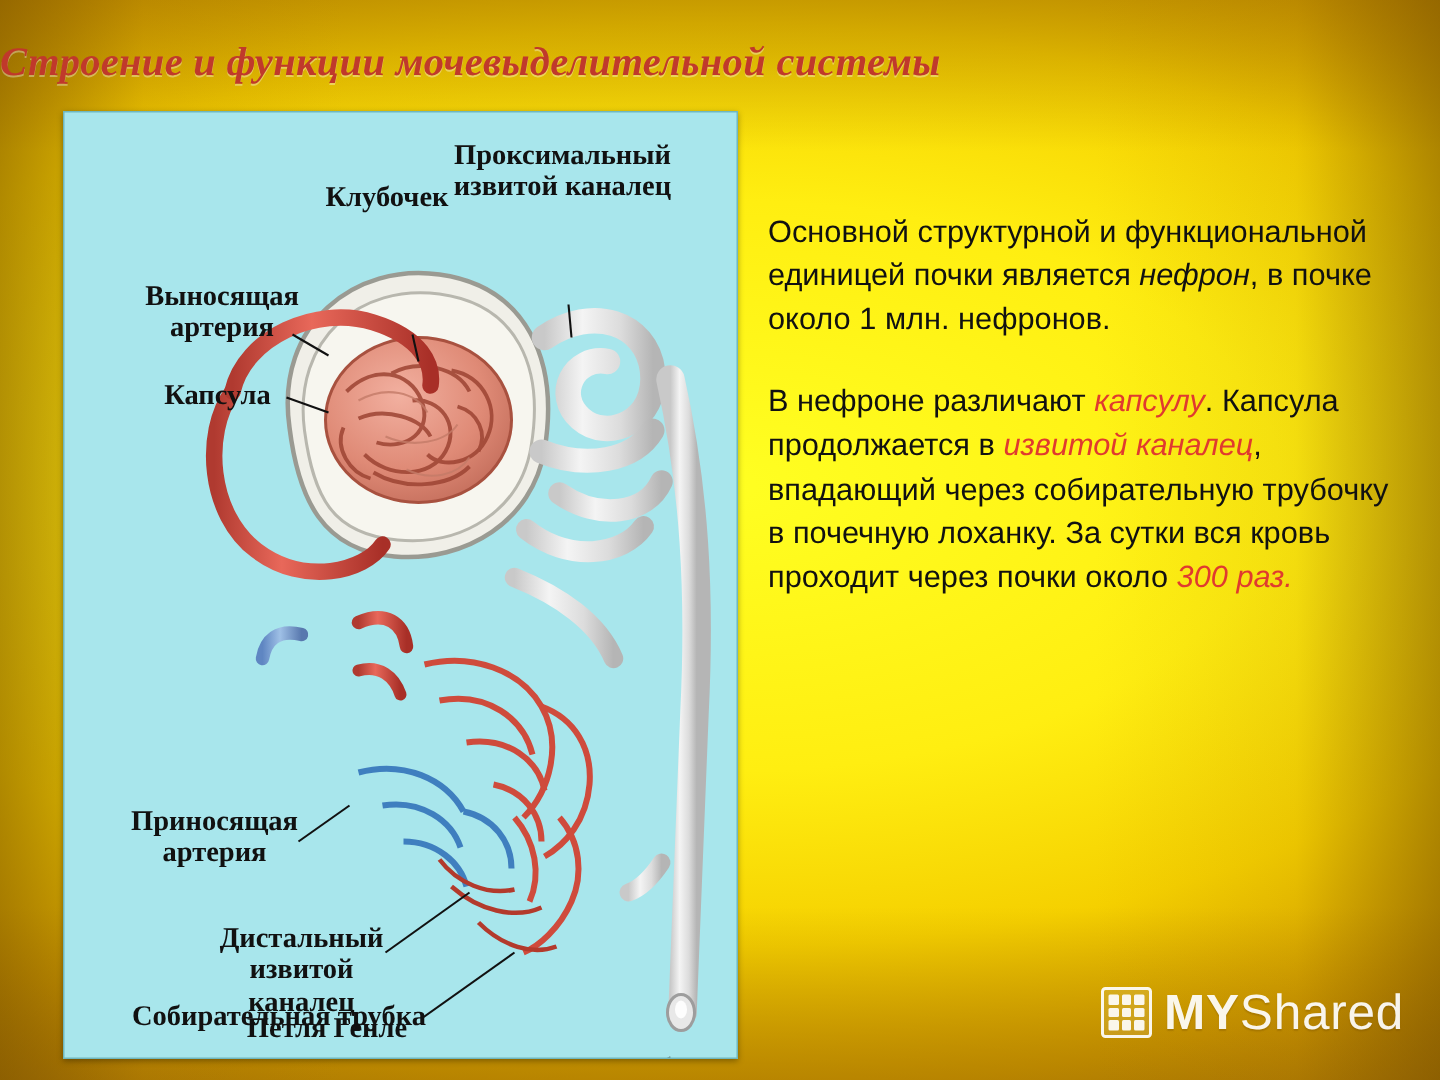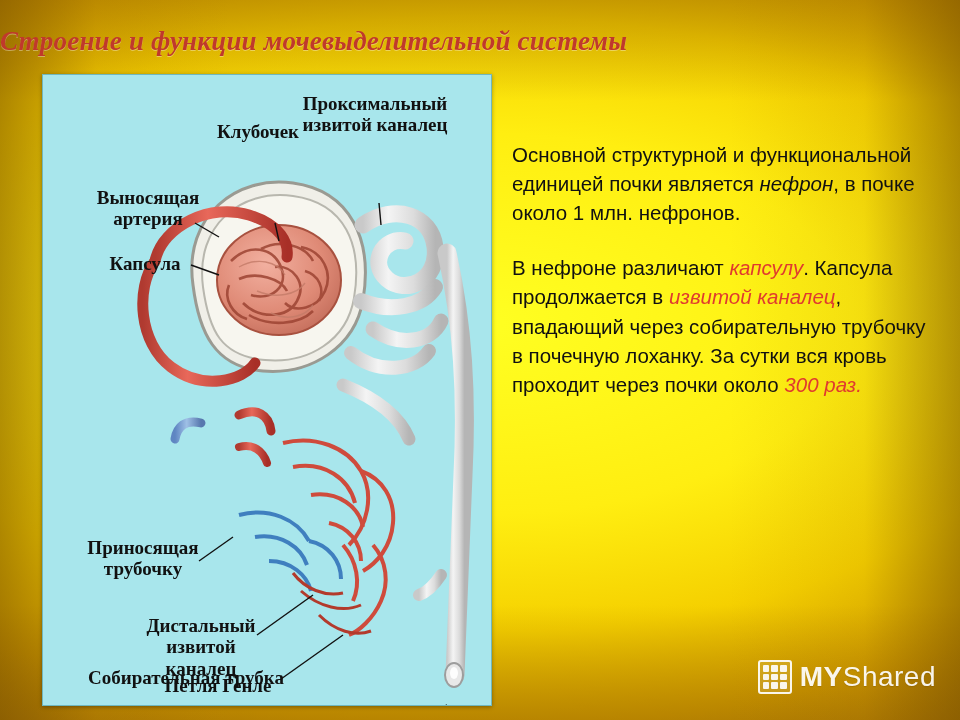--- a/index.html
+++ b/index.html
@@ -107,21 +107,21 @@
     grid-template-columns: repeat(3, 1fr);
     grid-template-rows: repeat(3, 1fr);
     gap: 2px;
     padding: 3px;
     box-sizing: border-box;
     background: rgba(255,255,255,0.12);
   }
   .wm-icon i { background: #ffffff; display: block; border-radius: 1px; }
   .wm-text {
     font-family: "Liberation Sans", sans-serif;
-    font-size: 28px;
+    font-size: 33px;
     color: #ffffff;
     font-weight: normal;
     letter-spacing: 0.5px;
     text-shadow: 0 1px 1px rgba(120,80,0,0.35);
   }
   .wm-text b { font-weight: bold; }
 </style>
 </head>
 <body>
 
@@ -231,21 +231,21 @@
       </g>
     </svg>
 
     <div class="lbl" style="left:50px; top:112px; width:110px;">Выносящая
 артерия</div>
     <div class="lbl" style="left:160px; top:46px; width:110px;">Клубочек</div>
     <div class="lbl" style="left:252px; top:18px; width:160px;">Проксимальный
 извитой каналец</div>
     <div class="lbl" style="left:52px; top:178px; width:100px;">Капсула</div>
     <div class="lbl" style="left:40px; top:462px; width:120px;">Приносящая
-трубочку</div>
+артерия</div>
     <div class="lbl" style="left:88px; top:540px; width:140px;">Дистальный
 извитой каналец</div>
     <div class="lbl" style="left:110px; top:600px; width:130px;">Петля Генле</div>
     <div class="lbl" style="left:18px; top:588px; width:250px; top:592px;">Собирательная трубка</div>
   </div>
 
   <div class="textcol">
     <p class="para">
       <span>Основной структурной и функциональной единицей почки является </span><span class="em-i">нефрон</span><span>, в почке около 1 млн. нефронов.</span>
     </p>

